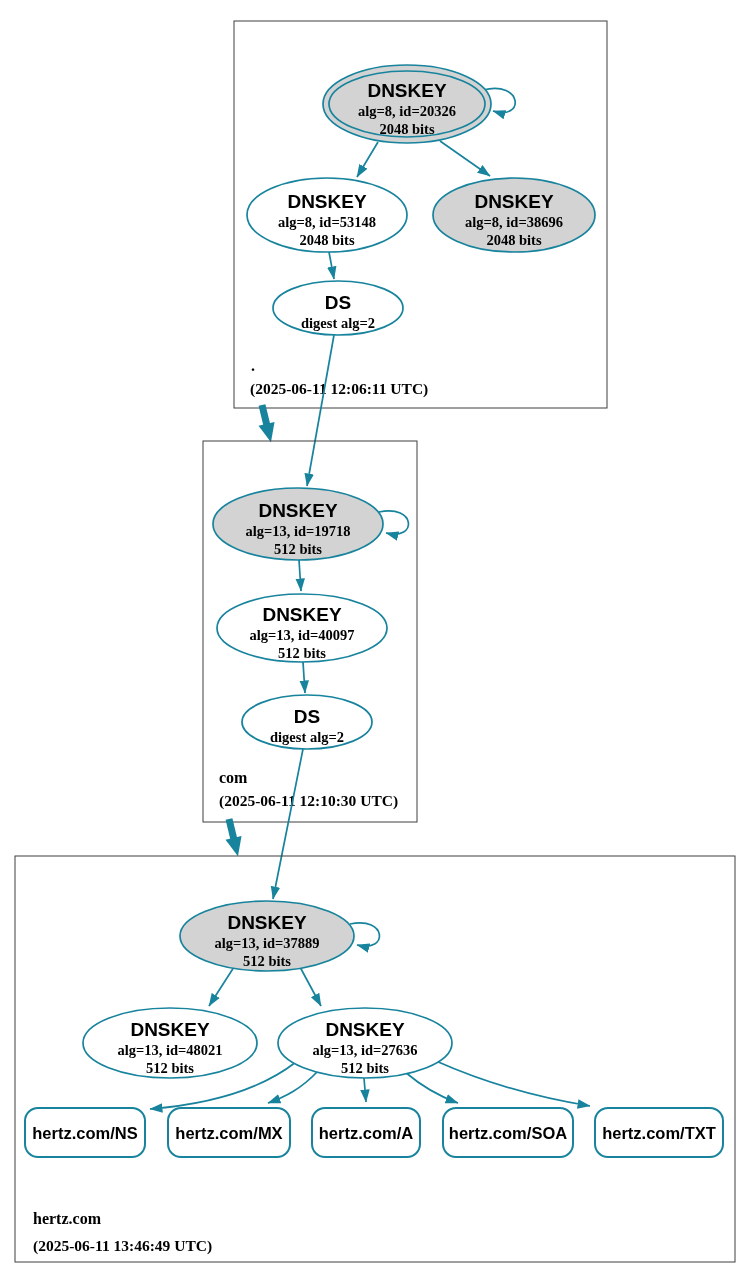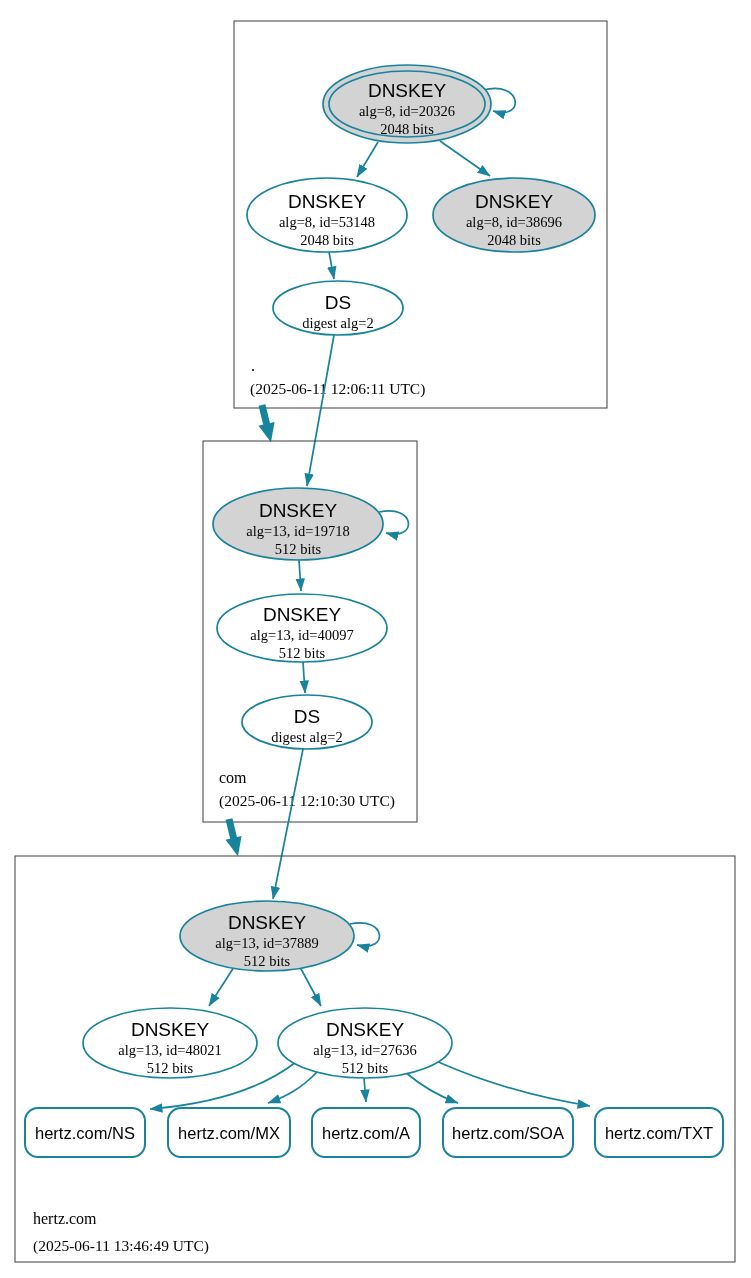--- a/index.html
+++ b/index.html
@@ -1,16 +1,16 @@
 <!DOCTYPE html>
 <html style="--accent-teal: #17839d; --node-fill-gray: #d3d3d3; --node-fill-white: #ffffff; --zone-border: #3f3f3f;"><head>
 <meta charset="utf-8">
 <style>
   html,body{margin:0;padding:0;background:#ffffff;}
-  .stage{width:608px;height:1278px;position:relative;background:#ffffff;}
+  .stage{width:608px;height:1278px;position:relative;background:#ffffff;font-weight:bold;}
   svg text{fill:#000;font-family:"Liberation Serif",serif;}
   .t-title{font-family:"Liberation Sans",sans-serif;font-size:19px;}
   .t-detail{font-size:14.5px;}
   .t-rrset{font-family:"Liberation Sans",sans-serif;font-size:16.5px;}
   .t-zone{font-size:16px;}
   .t-ts{font-size:15.5px;}
   .zone-rect{fill:none;stroke:var(--zone-border);stroke-width:1px;}
   .node{stroke:var(--accent-teal);stroke-width:1.7px;}
   .node-gray{fill:var(--node-fill-gray);}
   .node-white{fill:var(--node-fill-white);}

